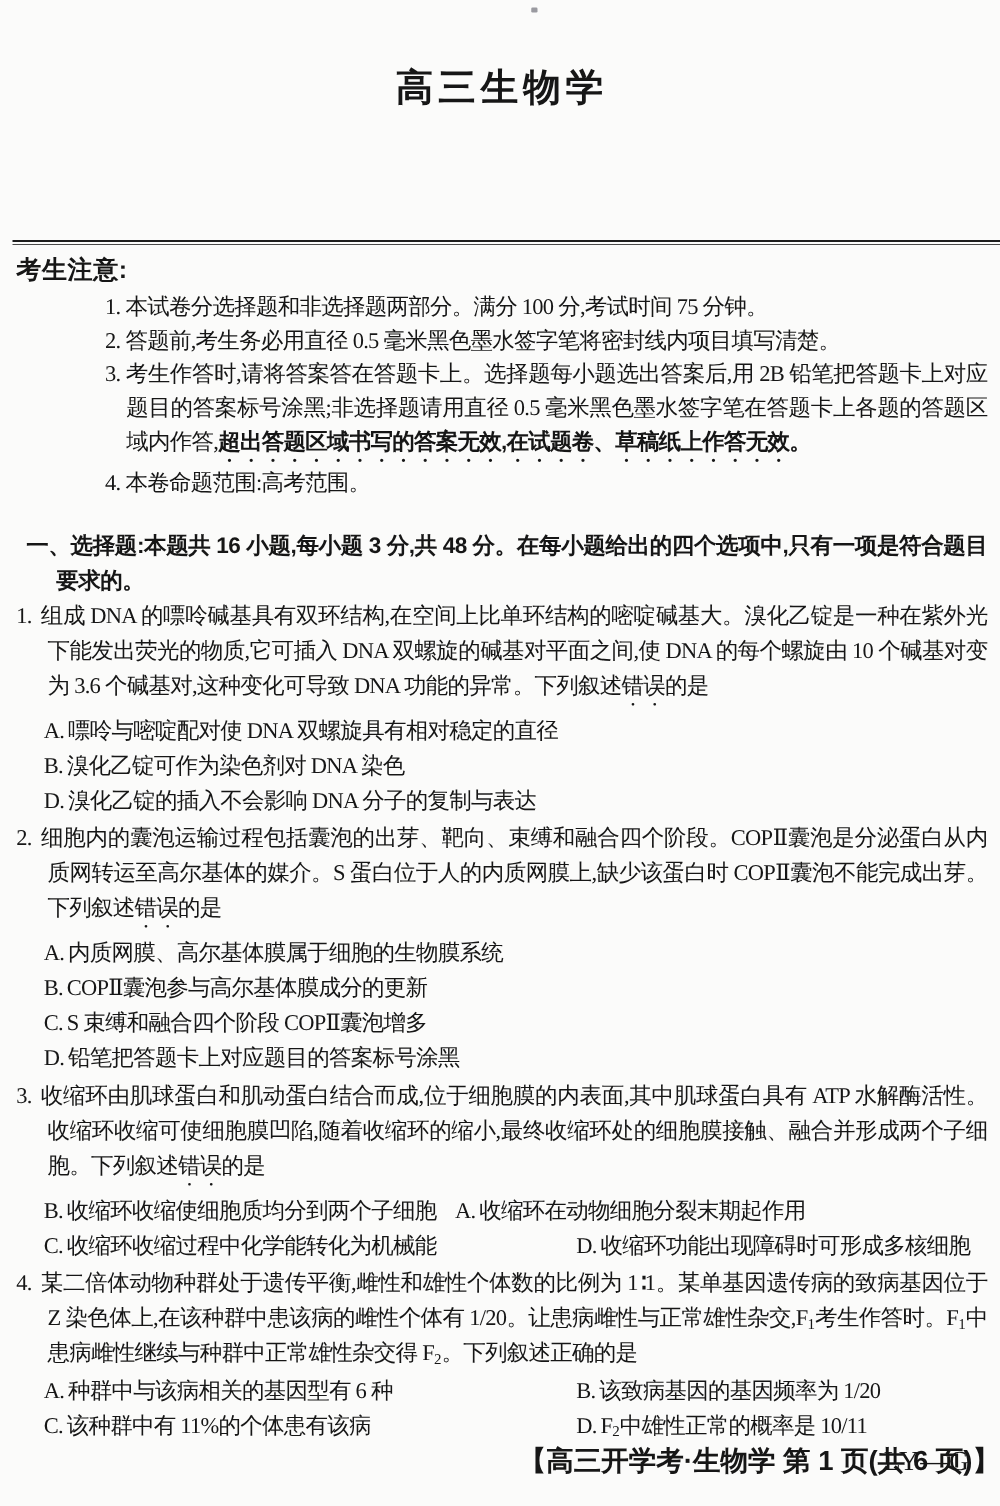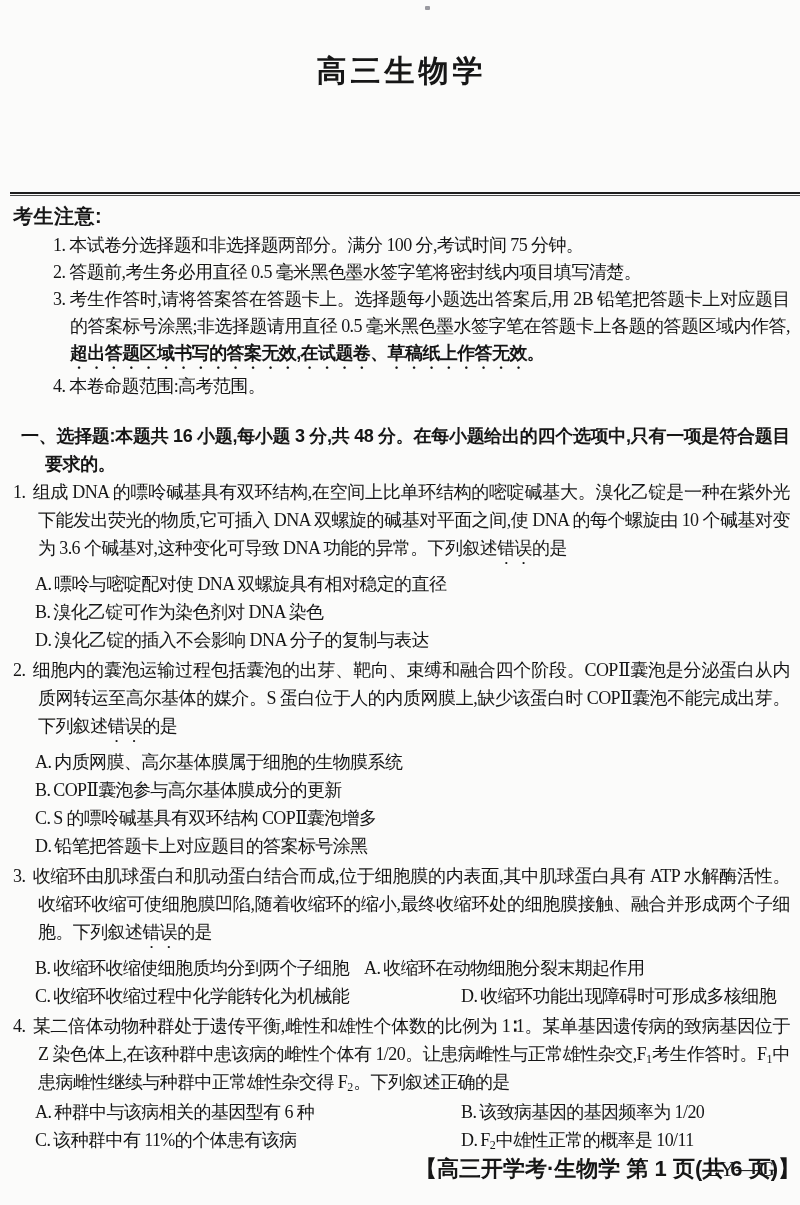--- a/index.html
+++ b/index.html
@@ -22,21 +22,21 @@
     line-height:42px;
   }
   .rule{
     margin-top:100px;margin-left:-3px;margin-right:-10px;
     height:4px;
     background:linear-gradient(#1d1d1d 0 2px,#fbfbfa 2px 3px,#4a4a4a 3px 4px);
   }
   .hei{font-family:"Liberation Sans","DejaVu Sans",sans-serif;font-weight:700;}
   .notice{margin-top:7px;}
   .notice-heading{font-size:20px;line-height:27px;letter-spacing:0.5px;}
-  .notice-items{margin:2px 0 0 40px;}
+  .notice-items{margin:2px 0 0 71px;}
   .n-item{line-height:27px;padding-left:17px;text-indent:-17px;text-align:justify;}
   .n-num{margin-right:4px;}
   .em-dot{
     -webkit-text-emphasis:filled dot;
     -webkit-text-emphasis-position:under right;
     text-emphasis:filled dot;
     text-emphasis-position:under right;
   }
   .section-head{
     margin:22px 0 0 8px;
@@ -98,21 +98,21 @@
       <p class="opt"><span class="opt-label">B.</span><span>溴化乙锭可作为染色剂对 DNA 染色</span></p>
       <p class="opt"><span class="opt-label">D.</span><span>溴化乙锭的插入不会影响 DNA 分子的复制与表达</span></p>
     </div>
   </div>
 
   <div class="q">
     <p class="stem"><span class="qnum">2.</span><span>细胞内的囊泡运输过程包括囊泡的出芽、靶向、束缚和融合四个阶段。COPⅡ囊泡是分泌蛋白从内质网转运至高尔基体的媒介。S 蛋白位于人的内质网膜上,缺少该蛋白时 COPⅡ囊泡不能完成出芽。下列叙述</span><span class="em-dot">错误</span><span>的是</span></p>
     <div class="opts">
       <p class="opt"><span class="opt-label">A.</span><span>内质网膜、高尔基体膜属于细胞的生物膜系统</span></p>
       <p class="opt"><span class="opt-label">B.</span><span>COPⅡ囊泡参与高尔基体膜成分的更新</span></p>
-      <p class="opt"><span class="opt-label">C.</span><span>S 的嘌呤碱基具有双环结构 COPⅡ囊泡增多</span></p>
+      <p class="opt"><span class="opt-label">C.</span><span>S 束缚和融合四个阶段 COPⅡ囊泡增多</span></p>
       <p class="opt"><span class="opt-label">D.</span><span>铅笔把答题卡上对应题目的答案标号涂黑</span></p>
     </div>
   </div>
 
   <div class="q">
     <p class="stem"><span class="qnum">3.</span><span>收缩环由肌球蛋白和肌动蛋白结合而成,位于细胞膜的内表面,其中肌球蛋白具有 ATP 水解酶活性。收缩环收缩可使细胞膜凹陷,随着收缩环的缩小,最终收缩环处的细胞膜接触、融合并形成两个子细胞。下列叙述</span><span class="em-dot">错误</span><span>的是</span></p>
     <div class="opts">
       <div class="opt-row">
         <p class="opt colR"><span class="opt-label">B.</span><span>收缩环收缩使细胞质均分到两个子细胞</span></p>
         <p class="opt colL"><span class="opt-label">A.</span><span>收缩环在动物细胞分裂末期起作用</span></p>

